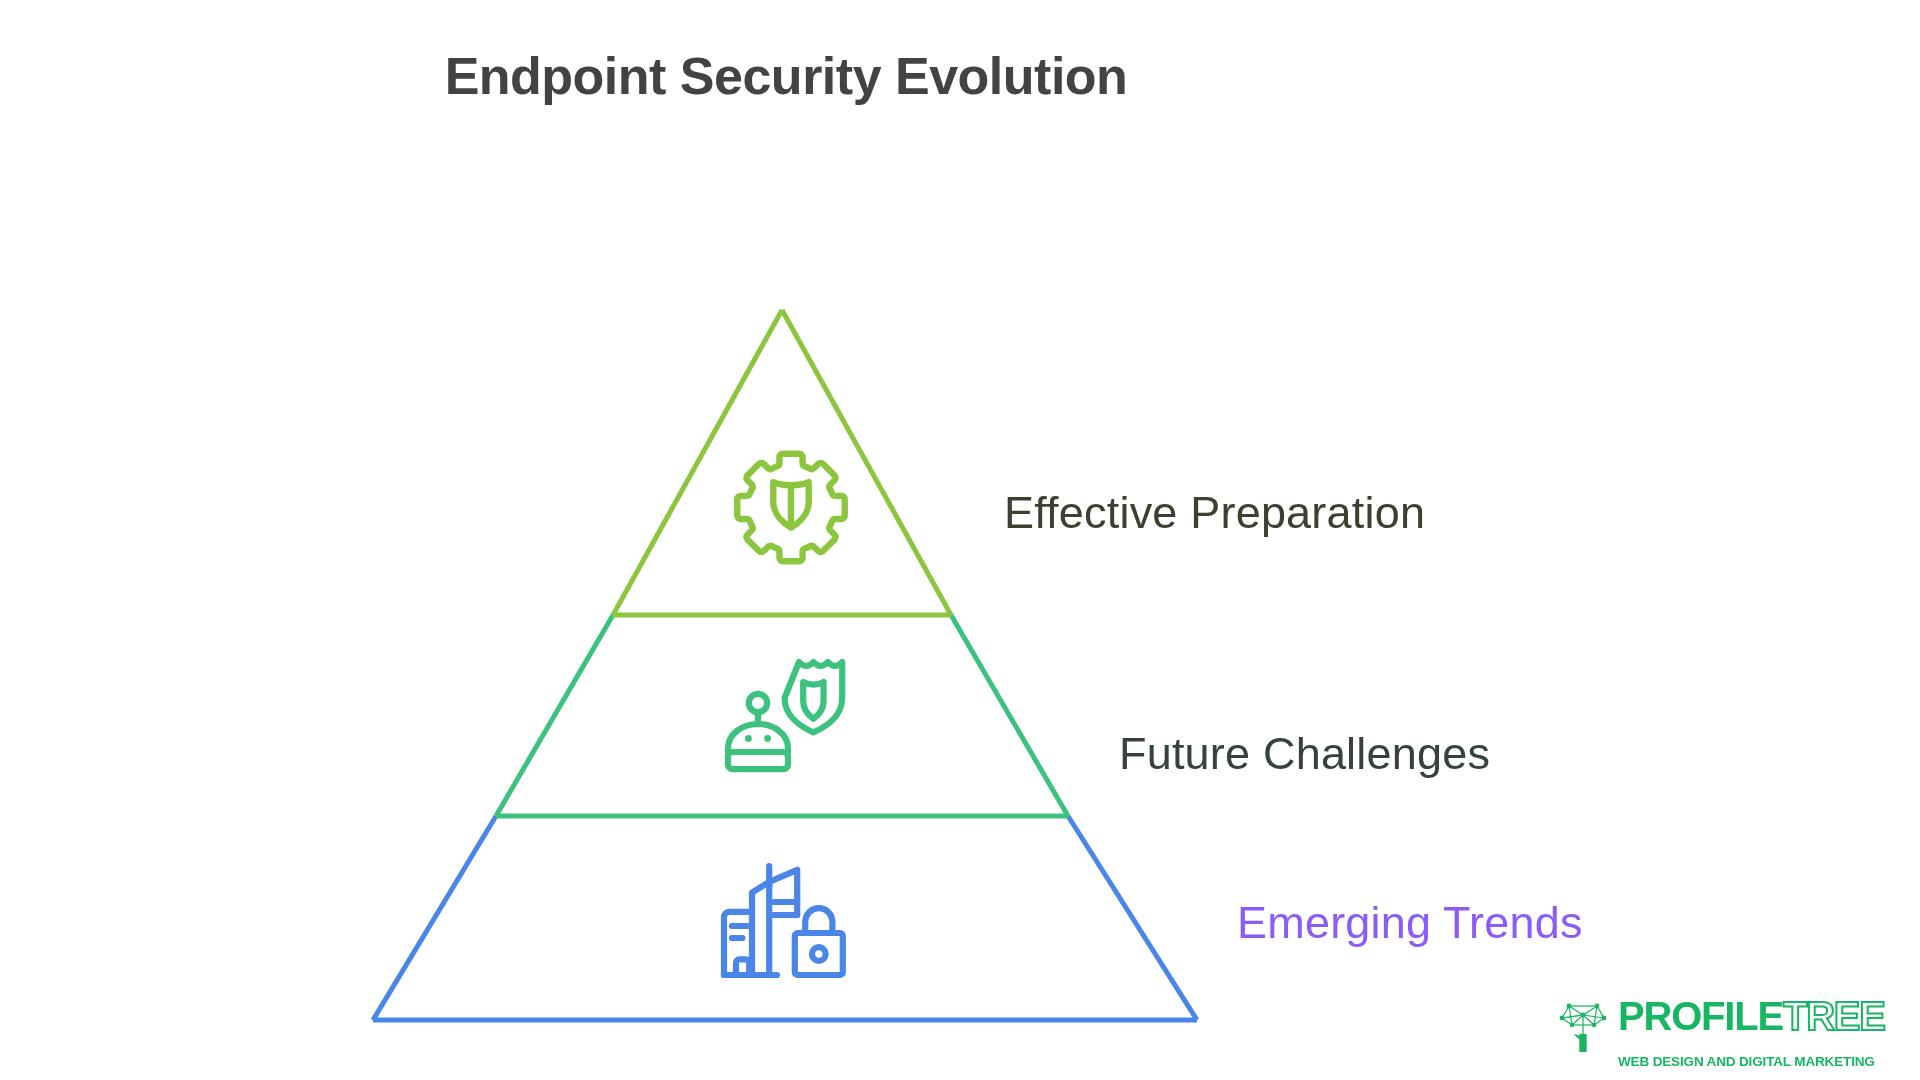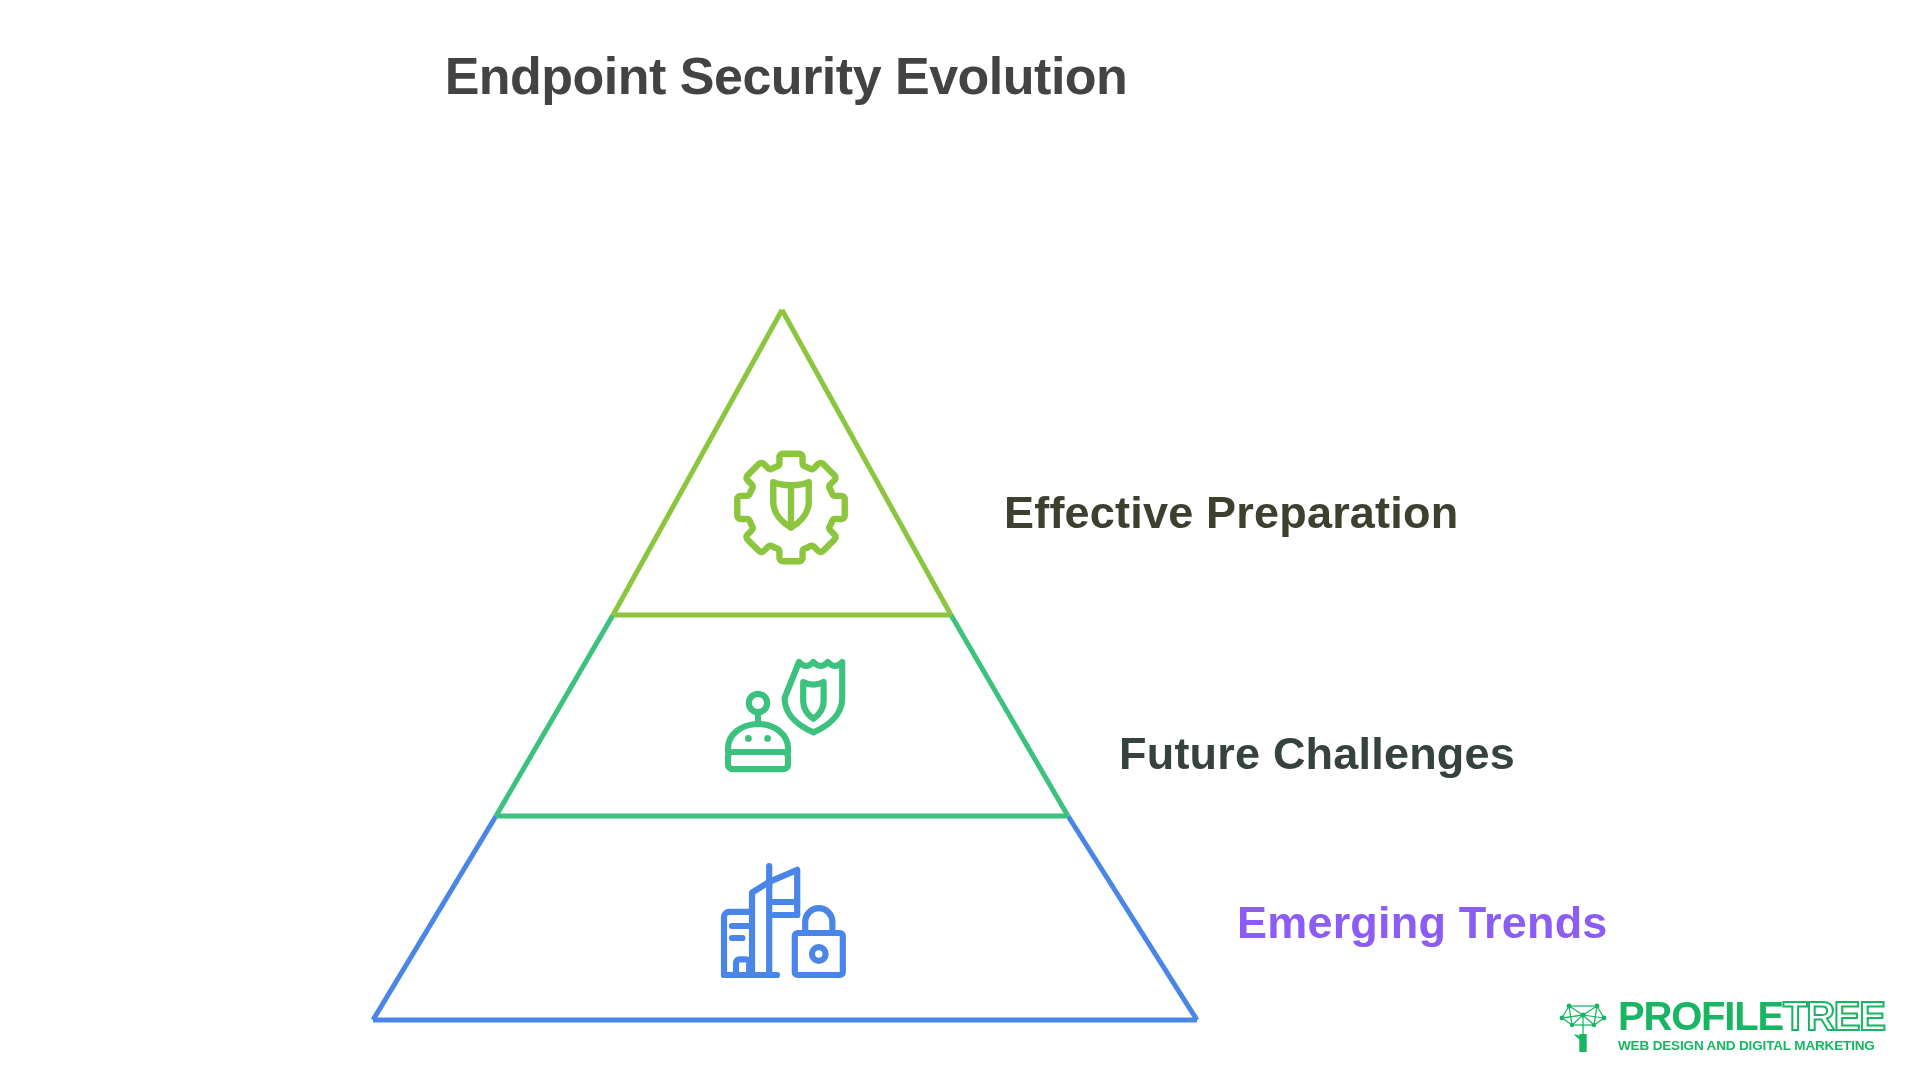--- a/index.html
+++ b/index.html
@@ -52,21 +52,21 @@
     fill: none;
     stroke-width: 5;
     stroke-linecap: butt;
     stroke-linejoin: miter;
   }
 
   
   .tier-label {
     position: absolute;
     font-size: 45px;
-    font-weight: bold;
+    font-weight: normal;
     letter-spacing: 0.2px;
     white-space: nowrap;
     line-height: 1.15;
   }
   .tier-label.t1 { left: 1004px; top: 487px; color: #3c402f; }
   .tier-label.t2 { left: 1119px; top: 728px; color: #36433c; }
   .tier-label.t3 { left: 1237px; top: 897px; color: #3b424e; }
 
   
   .tier-icon {
@@ -110,21 +110,21 @@
   }
   #brand-logo .word-profile {
     color: #18b662;
   }
   #brand-logo .word-tree {
     color: #18b662;
     -webkit-text-stroke: 2px #18b662;
     color: transparent;
   }
   #brand-logo .logo-tagline {
-    margin-top: 2px;
+    margin-top: 18px;
     font-size: 13.5px;
     line-height: 15px;
     font-weight: bold;
     letter-spacing: -0.15px;
     color: #18b662;
     white-space: nowrap;
   }
 </style>
 </head>
 <body>

